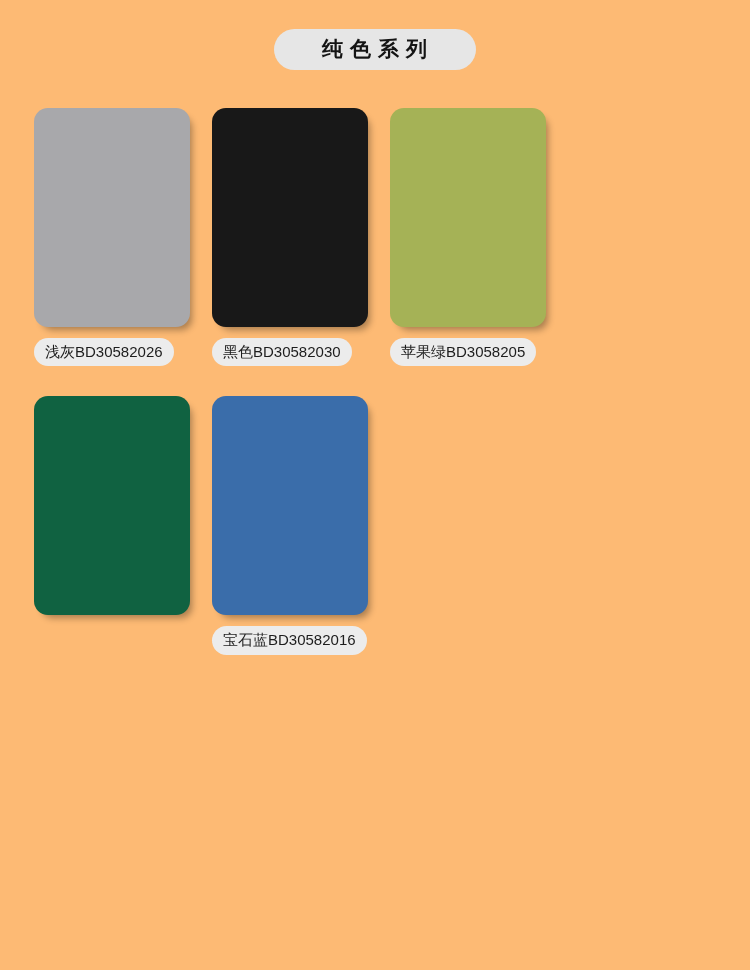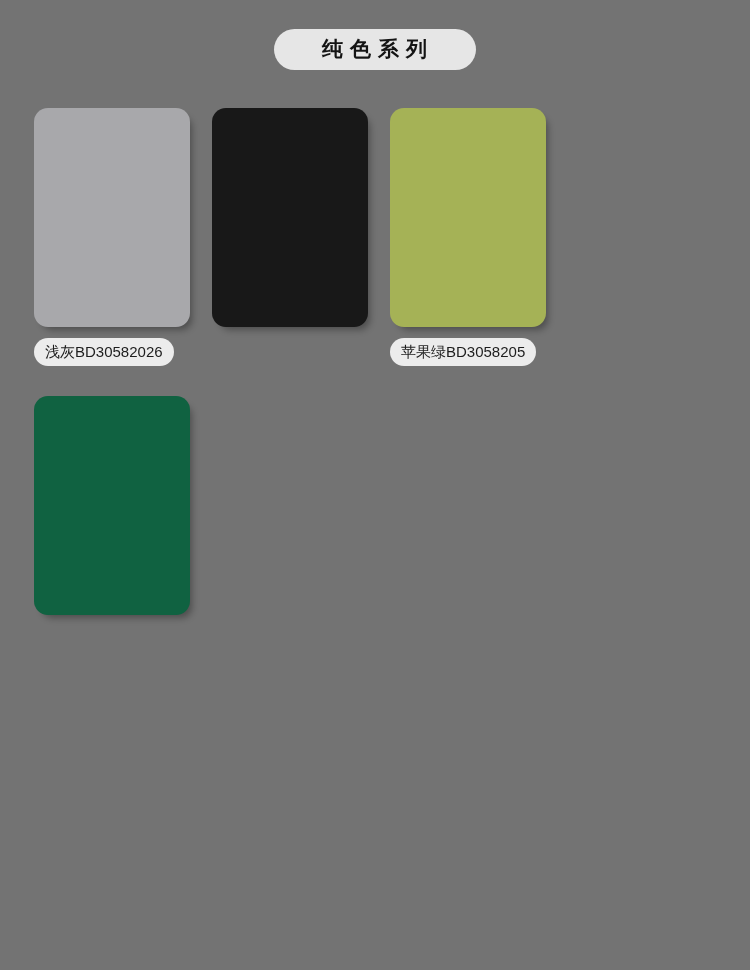--- a/index.html
+++ b/index.html
@@ -9,21 +9,21 @@
     height: 970px;
     background: #fdfdfd;
     font-family: "Liberation Sans", "DejaVu Sans", sans-serif;
     overflow: hidden;
   }
 
   .page {
     position: relative;
     width: 750px;
     height: 970px;
-    background: #737373;
+    background: #fdba74;
   }
 
   
   .title-wrap {
     width: 100%;
     padding-top: 29px;
     display: flex;
     justify-content: center;
   }
 
@@ -90,25 +90,34 @@
 
   <div class="grid">
       <div class="swatch-cell">
         <div class="chip" style="background: rgb(168, 168, 171);"></div>
         <div class="label-row">
           <span class="label-pill">浅灰BD30582026</span>
         </div>
       </div>
       <div class="swatch-cell">
         <div class="chip" style="background: rgb(24, 24, 24);"></div>
+        <div class="label-row">
+          <span class="label-pill">黑色BD30582030</span>
+        </div>
       </div>
       <div class="swatch-cell">
         <div class="chip" style="background: rgb(165, 178, 86);"></div>
         <div class="label-row">
           <span class="label-pill">苹果绿BD3058205</span>
         </div>
       </div>
       <div class="swatch-cell">
         <div class="chip" style="background: rgb(16, 98, 65);"></div>
       </div>
+      <div class="swatch-cell">
+        <div class="chip" style="background: rgb(58, 109, 170);"></div>
+        <div class="label-row">
+          <span class="label-pill">宝石蓝BD30582016</span>
+        </div>
+      </div>
     </div>
 
 </div>
 
 </body></html>

